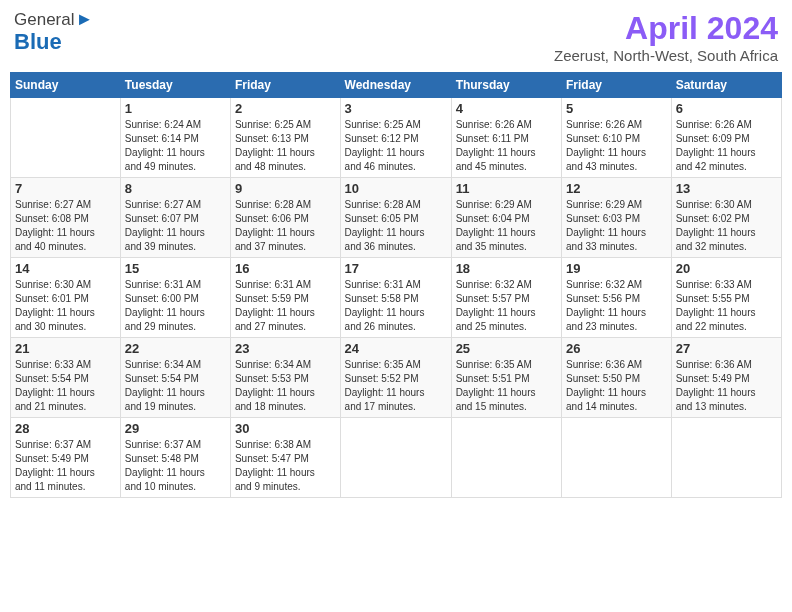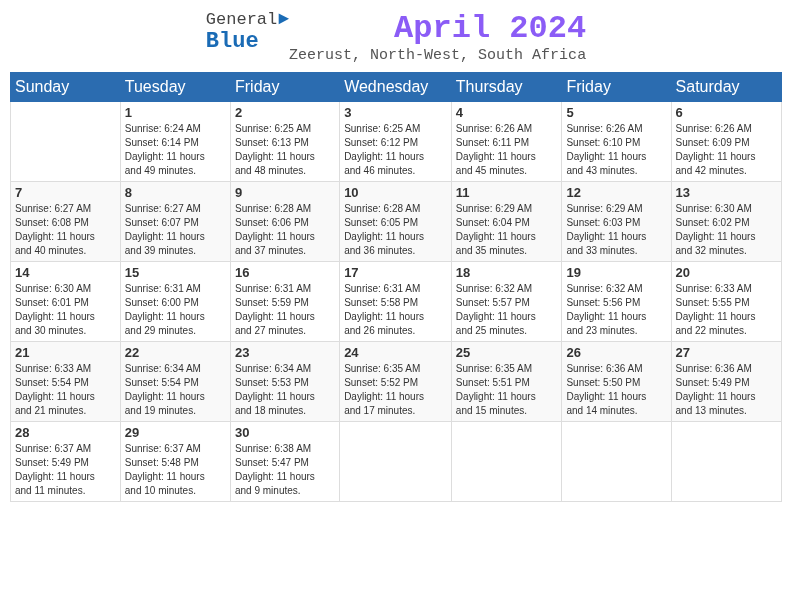--- a/index.html
+++ b/index.html
@@ -5,25 +5,24 @@
     * { box-sizing: border-box; margin: 0; padding: 0; }
     body {
       font-family: Arial, sans-serif;
       background: #fff;
       width: 792px;
       min-height: 612px;
       padding: 10px;
     }
     .header {
       display: flex;
-      justify-content: center;
+      justify-content: space-between;
       align-items: flex-start;
       margin-bottom: 8px;
       padding: 0 4px;
-      font-family: Liberation Mono, monospace;
     }
     .logo {
       display: flex;
       flex-direction: column;
       align-items: flex-start;
       line-height: 1.1;
     }
     .title-block {
       text-align: right;
     }
@@ -40,22 +39,22 @@
     .calendar {
       width: 100%;
       border-collapse: collapse;
       font-size: 11px;
     }
     .calendar th {
       background: #2b6cb0;
       color: #fff;
       padding: 5px 4px;
       text-align: left;
-      font-size: 16px;
-      font-weight: normal;
+      font-size: 12px;
+      font-weight: bold;
       border: 1px solid #2b6cb0;
     }
     .calendar td {
       border: 1px solid #ddd;
       vertical-align: top;
       padding: 3px 4px;
       min-height: 70px;
       width: 113px;
     }
     .calendar td .day-num {

